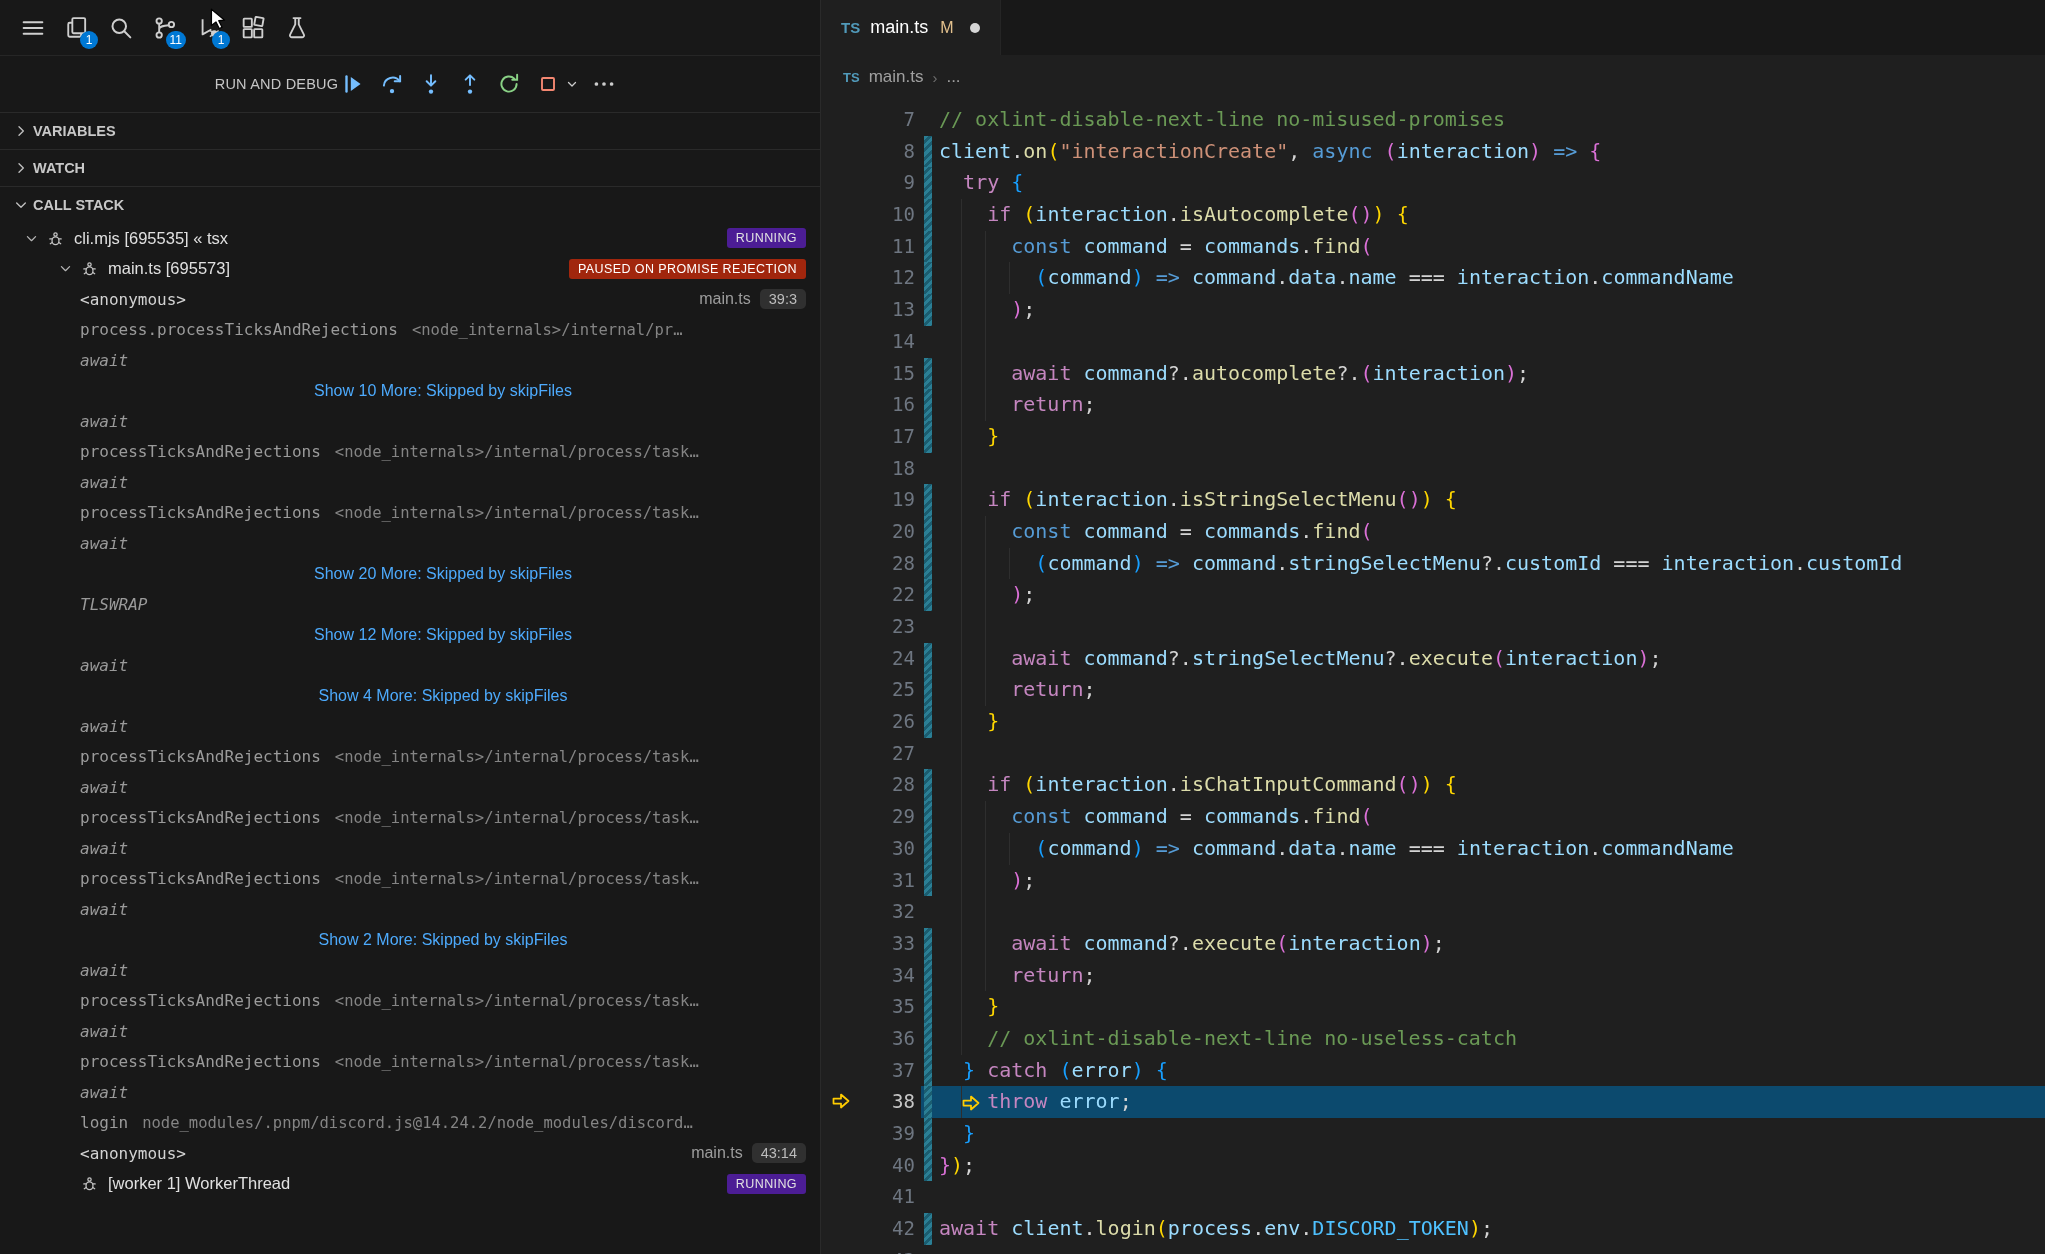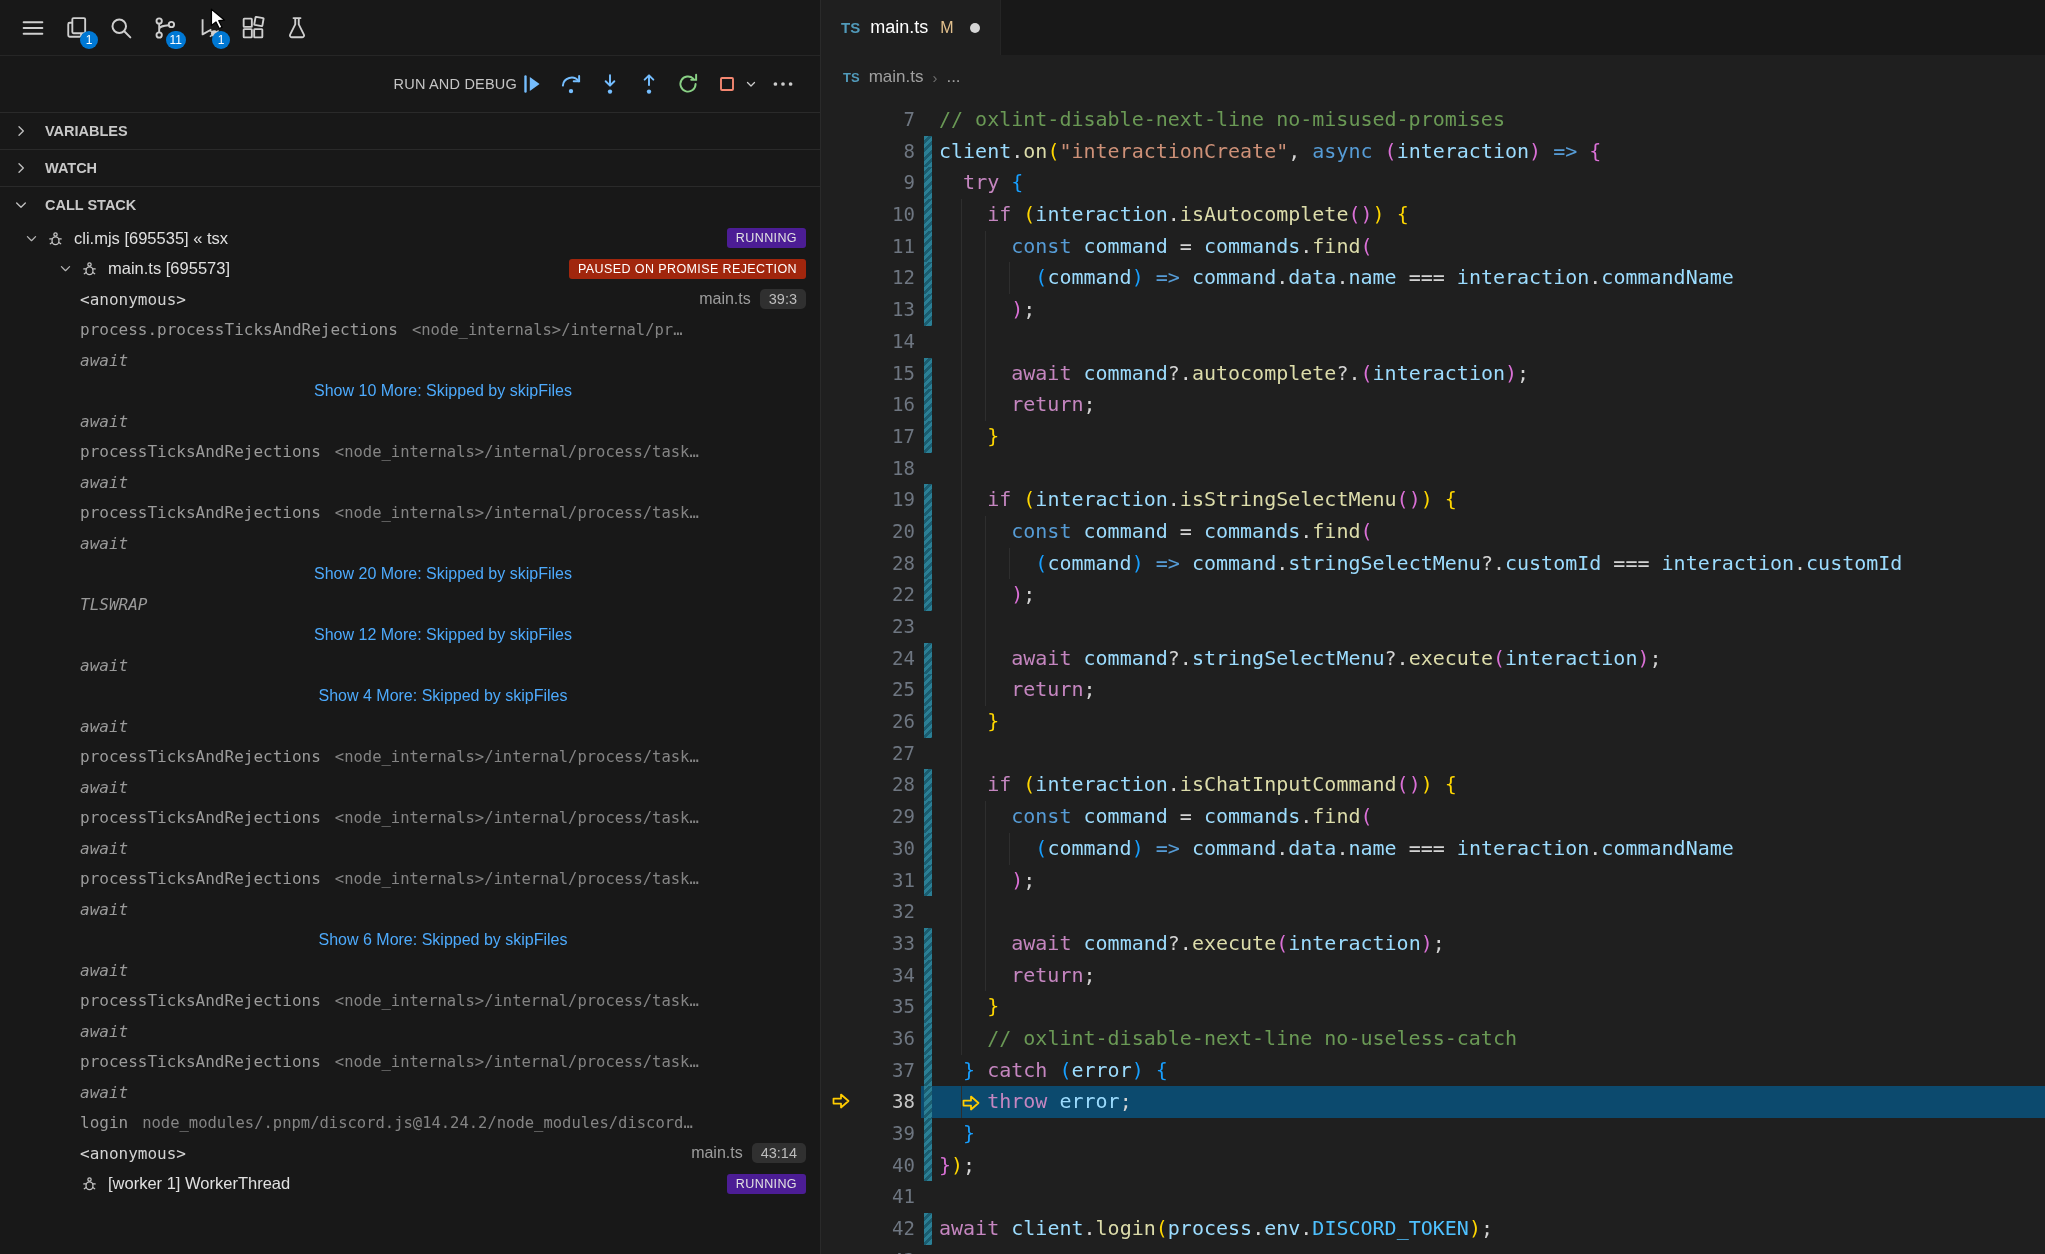--- a/index.html
+++ b/index.html
@@ -13,29 +13,29 @@
           position:relative;border-bottom:1px solid #262626;}
   .abtn{width:42px;height:44px;display:flex;align-items:center;justify-content:center;
         position:relative;color:#cfcfcf;border-radius:6px;}
   .abtn svg{display:block;}
   .badge{position:absolute;right:0px;bottom:1px;background:#0078d4;color:#fff;font-size:12px;
          min-width:18px;height:18px;border-radius:10px;display:flex;align-items:center;
          justify-content:center;padding:0 4px;box-sizing:border-box;}
   .mouse-cursor{position:absolute;left:206px;top:6px;pointer-events:none;}
 
   .panel-header{height:56px;flex:0 0 56px;display:flex;align-items:center;
-                justify-content:flex-end;padding:0 22px 0 36px;}
+                justify-content:center;padding:0 22px 0 36px;}
   .panel-title{font-size:14.5px;color:#c5c5c5;letter-spacing:.2px;}
   .dbg-toolbar{display:flex;align-items:center;gap:9px;}
   .dbtn{width:30px;height:30px;display:flex;align-items:center;justify-content:center;}
   .c-blue{color:#75BEFF}.c-green{color:#89D185}.c-red{color:#F48771}.c-gray{color:#cccccc}
   .stop-group{display:flex;align-items:center;gap:1px;}
 
   .section{height:36px;flex:0 0 36px;border-top:1px solid #2a2a2a;display:flex;align-items:center;
-           gap:16px;padding:0 0 0 13px;font-weight:700;font-size:14.5px;color:#c8c8c8;}
+           gap:4px;padding:0 0 0 13px;font-weight:700;font-size:14.5px;color:#c8c8c8;}
   .section .chev{color:#c0c0c0;display:flex;}
 
   
   .callstack{flex:1;overflow:hidden;}
   .cs-row{height:30.5px;display:flex;align-items:center;padding-right:14px;font-size:16px;
           white-space:nowrap;}
   .cs-session{padding-left:24px;}
   .cs-session.depth1{padding-left:58px;}
   .cs-chev{width:22px;flex:0 0 22px;display:flex;color:#b6b6b6;}
   .cs-ico{width:24px;flex:0 0 24px;display:flex;color:#c5c5c5;}
@@ -333,21 +333,21 @@
           <span class="cs-await">await</span>
         </div>
         <div class="cs-row cs-frame">
           <span class="cs-name">processTicksAndRejections</span>
           <span class="cs-path">&lt;node_internals&gt;/internal/process/task…</span>
         </div>
         <div class="cs-row cs-await-row">
           <span class="cs-await">await</span>
         </div>
         <div class="cs-row cs-link-row">
-          <span class="cs-link">Show 6 More: Skipped by skipFiles</span>
+          <span class="cs-link">Show 2 More: Skipped by skipFiles</span>
         </div>
         <div class="cs-row cs-await-row">
           <span class="cs-await">await</span>
         </div>
         <div class="cs-row cs-frame">
           <span class="cs-name">processTicksAndRejections</span>
           <span class="cs-path">&lt;node_internals&gt;/internal/process/task…</span>
         </div>
         <div class="cs-row cs-await-row">
           <span class="cs-await">await</span>

